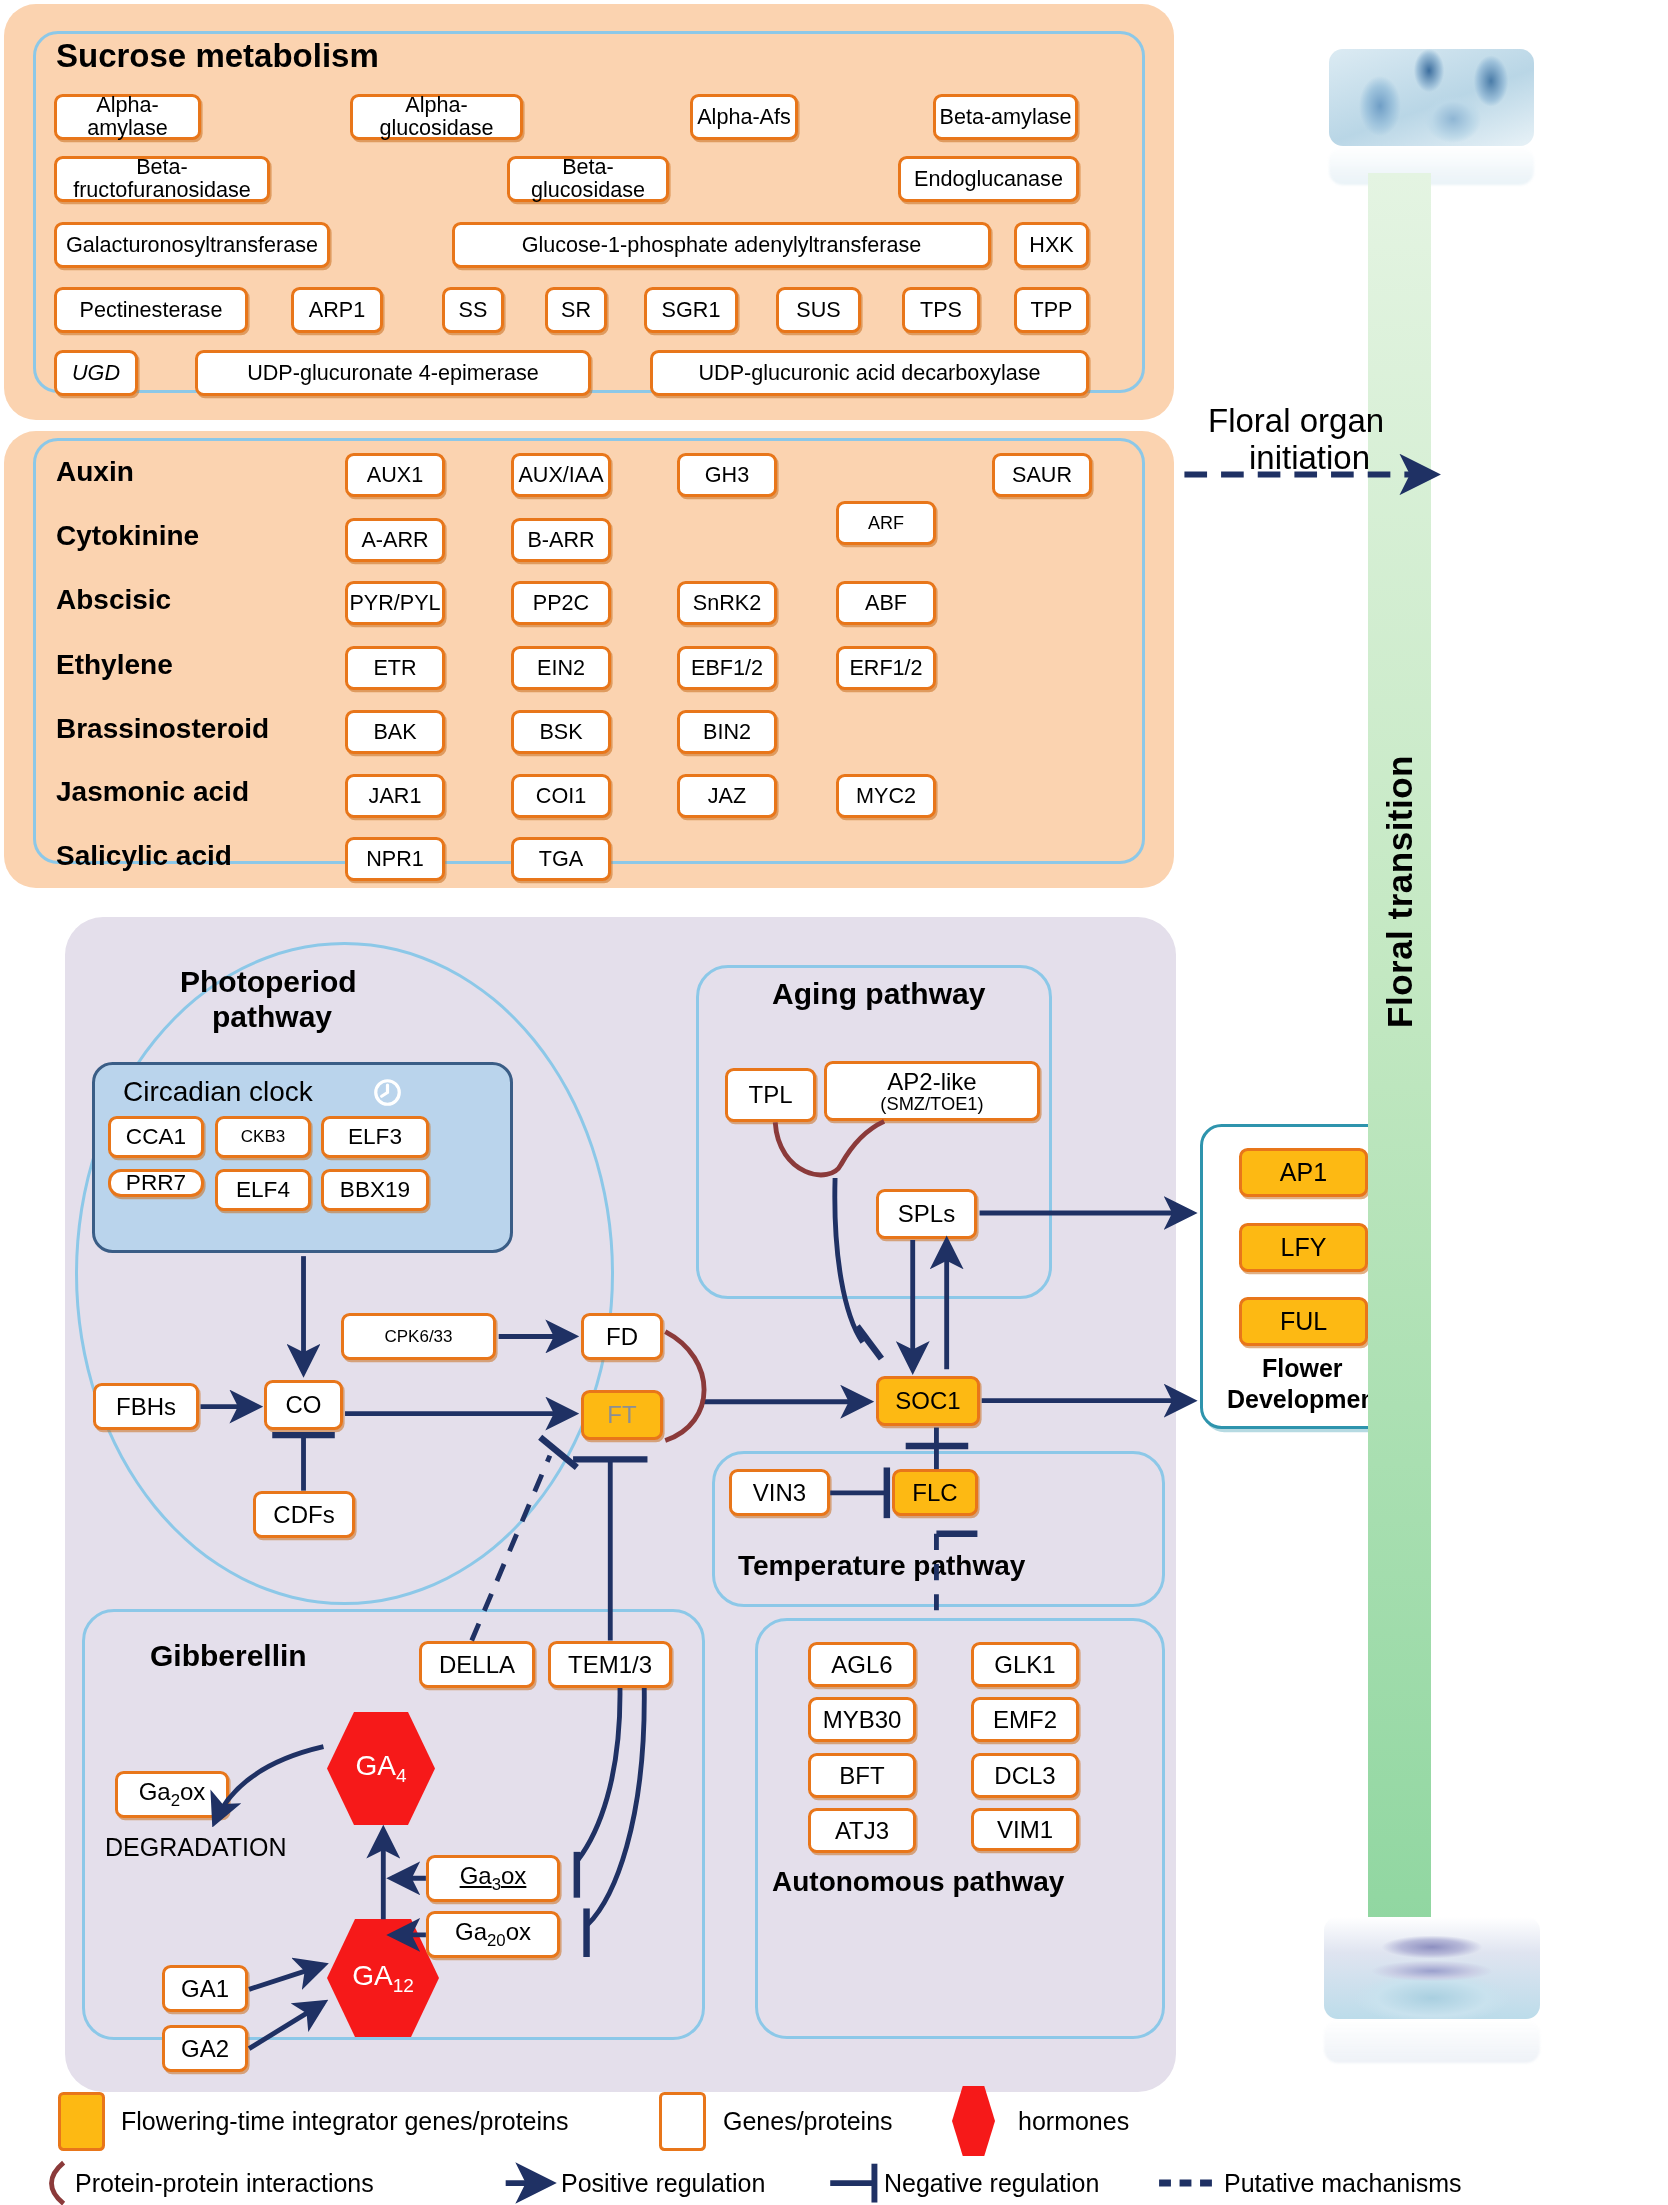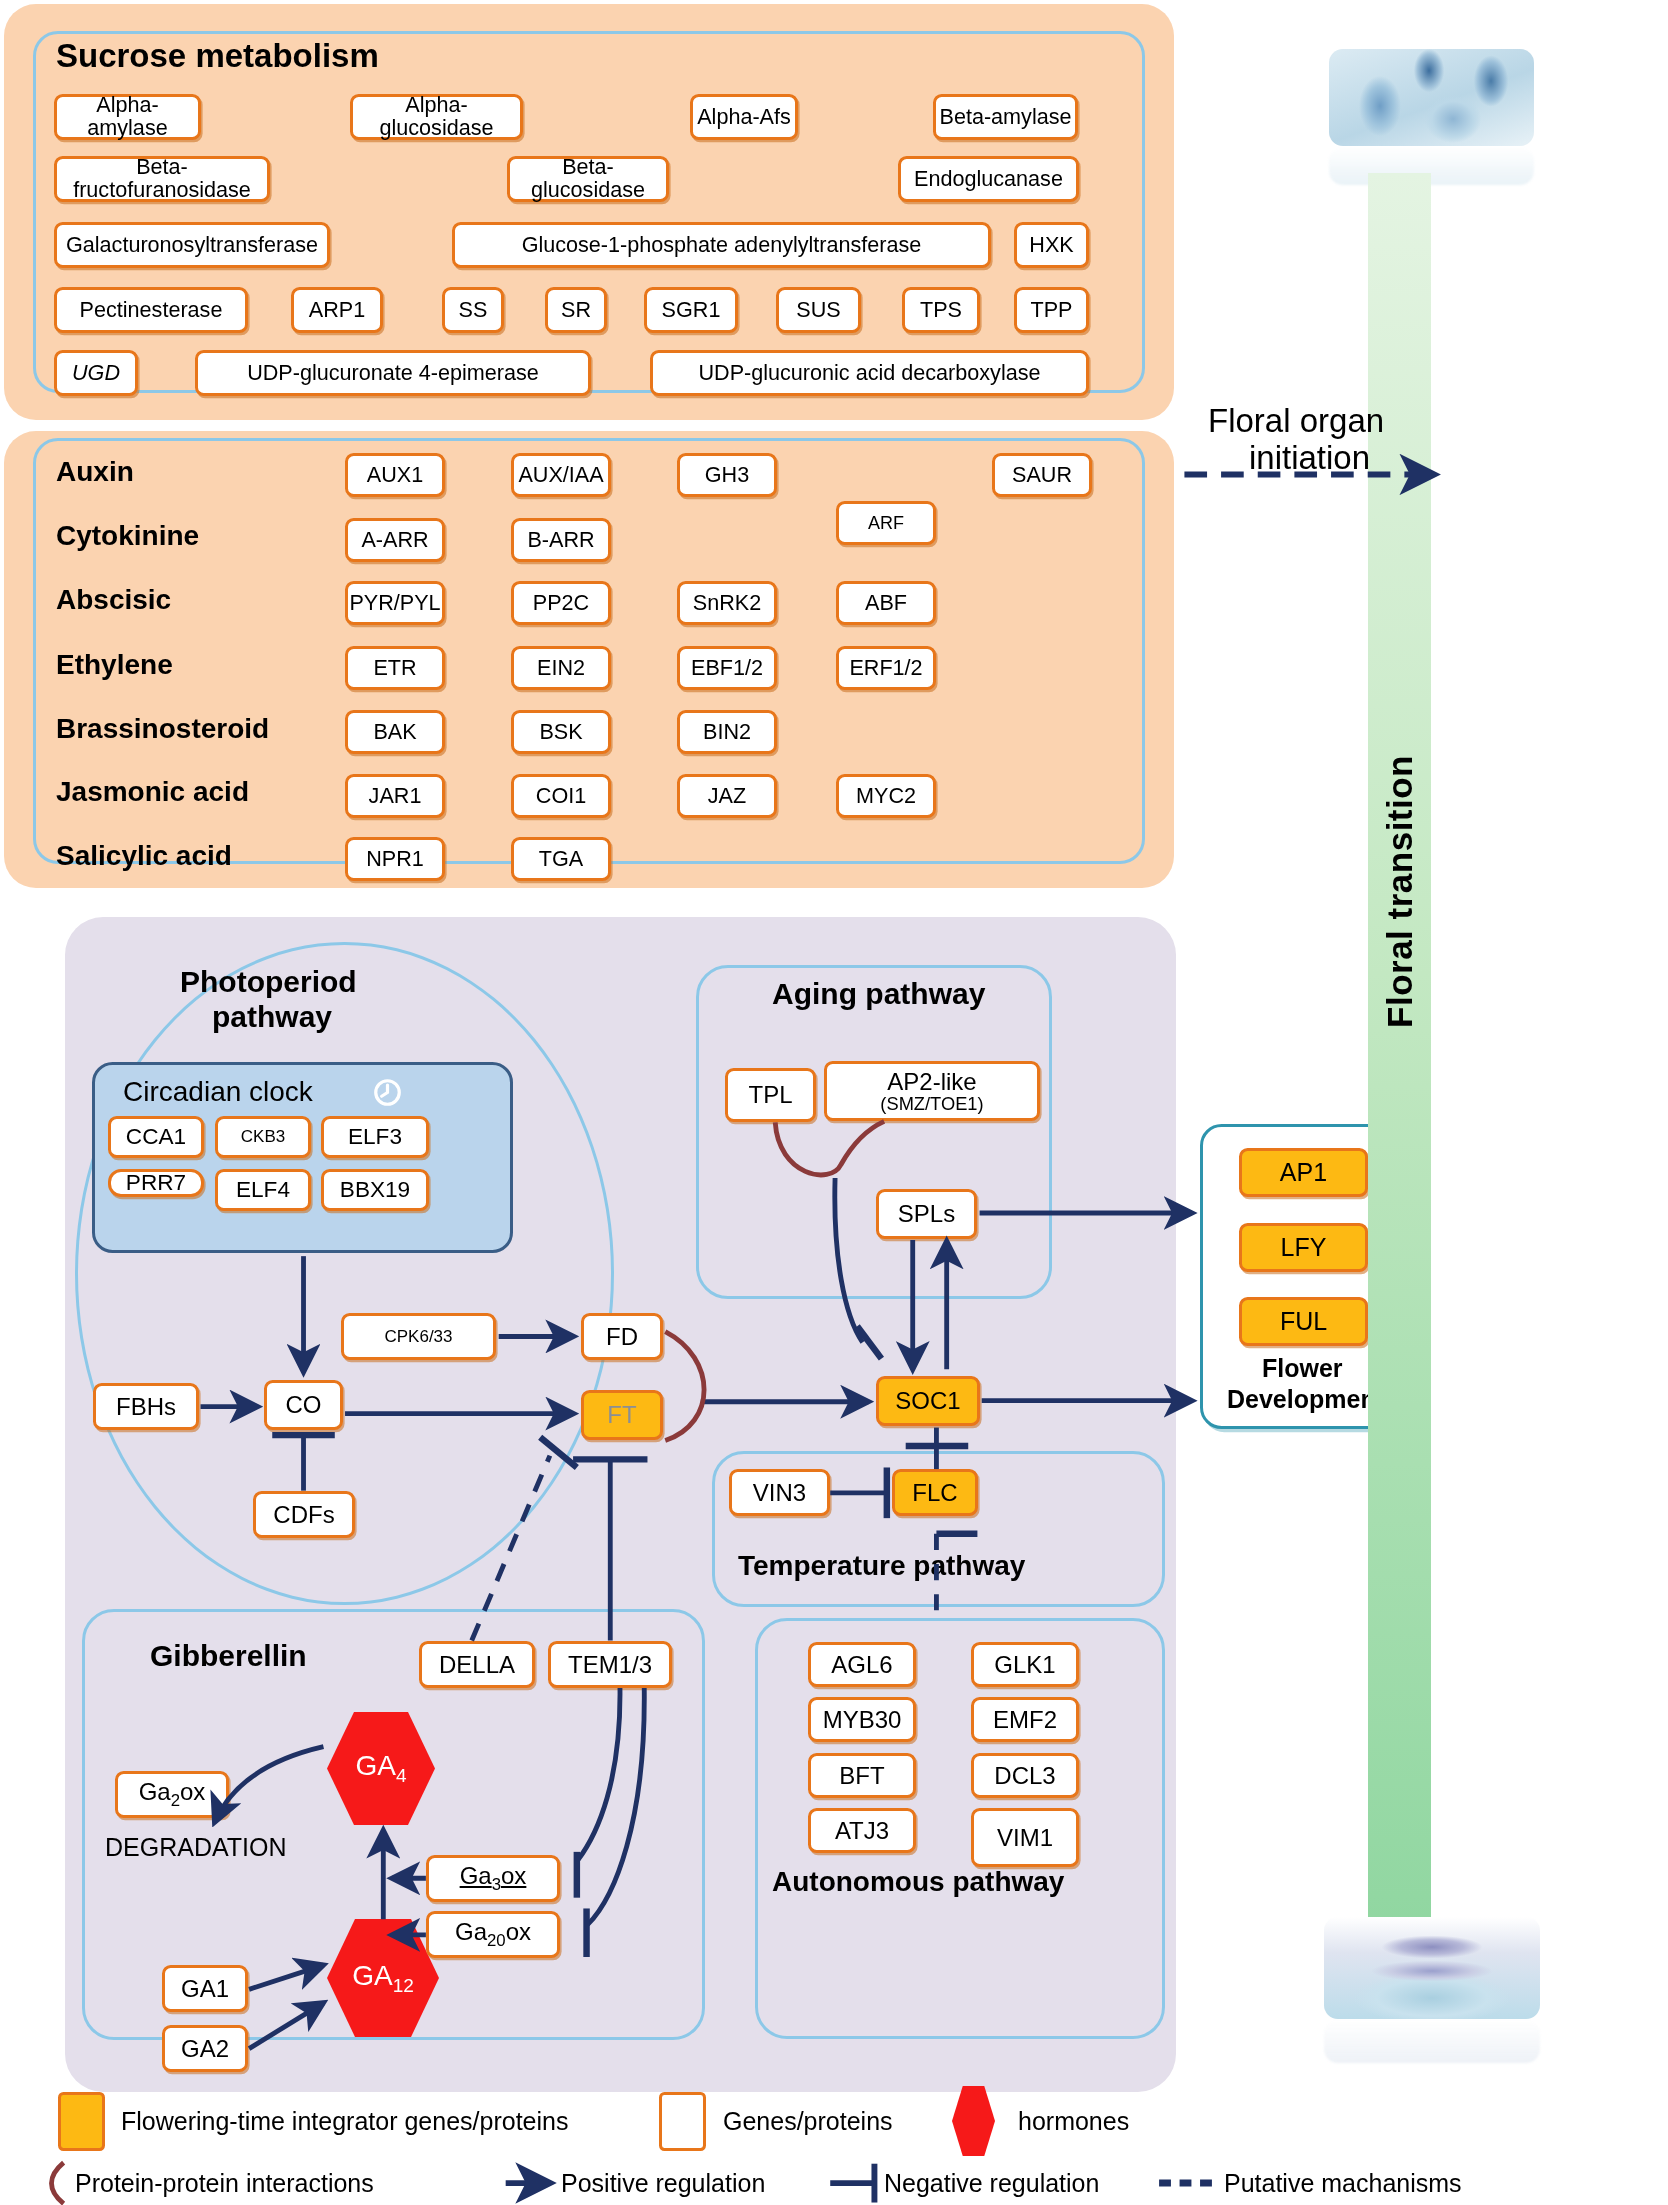--- a/index.html
+++ b/index.html
@@ -170,21 +170,21 @@
 <div class="abs panel-title" style="left:738px;top:1550px;font-size:28px;">Temperature pathway</div>
 
 <div class="abs rbox" style="left:755px;top:1618px;width:410px;height:421px;"></div>
 <div class="abs gb" style="left:808px;top:1642px;width:108px;height:45px;font-size:24px;">AGL6</div>
 <div class="abs gb" style="left:808px;top:1697px;width:108px;height:45px;font-size:24px;">MYB30</div>
 <div class="abs gb" style="left:808px;top:1753px;width:108px;height:45px;font-size:24px;">BFT</div>
 <div class="abs gb" style="left:808px;top:1808px;width:108px;height:45px;font-size:24px;">ATJ3</div>
 <div class="abs gb" style="left:971px;top:1642px;width:108px;height:45px;font-size:24px;">GLK1</div>
 <div class="abs gb" style="left:971px;top:1697px;width:108px;height:45px;font-size:24px;">EMF2</div>
 <div class="abs gb" style="left:971px;top:1753px;width:108px;height:45px;font-size:24px;">DCL3</div>
-<div class="abs gb" style="left:971px;top:1808px;width:108px;height:59px;font-size:24px;">VIM1</div>
+<div class="abs gb" style="left:971px;top:1808px;width:108px;height:43px;font-size:24px;">VIM1</div>
 <div class="abs panel-title" style="left:772px;top:1866px;font-size:28px;">Autonomous pathway</div>
 
 <div class="abs rbox" style="left:82px;top:1609px;width:623px;height:431px;"></div>
 <div class="abs panel-title" style="left:150px;top:1639px;font-size:30px;">Gibberellin</div>
 <div class="abs gb" style="left:419px;top:1641px;width:116px;height:47px;font-size:24px;">DELLA</div>
 <div class="abs gb" style="left:548px;top:1641px;width:124px;height:47px;font-size:24px;">TEM1/3</div>
 
 <div class="abs gb" style="left:115px;top:1771px;width:114px;height:47px;font-size:24px;">
   <span>Ga<sub style="font-size:.7em">2</sub>ox</span>
 </div>

